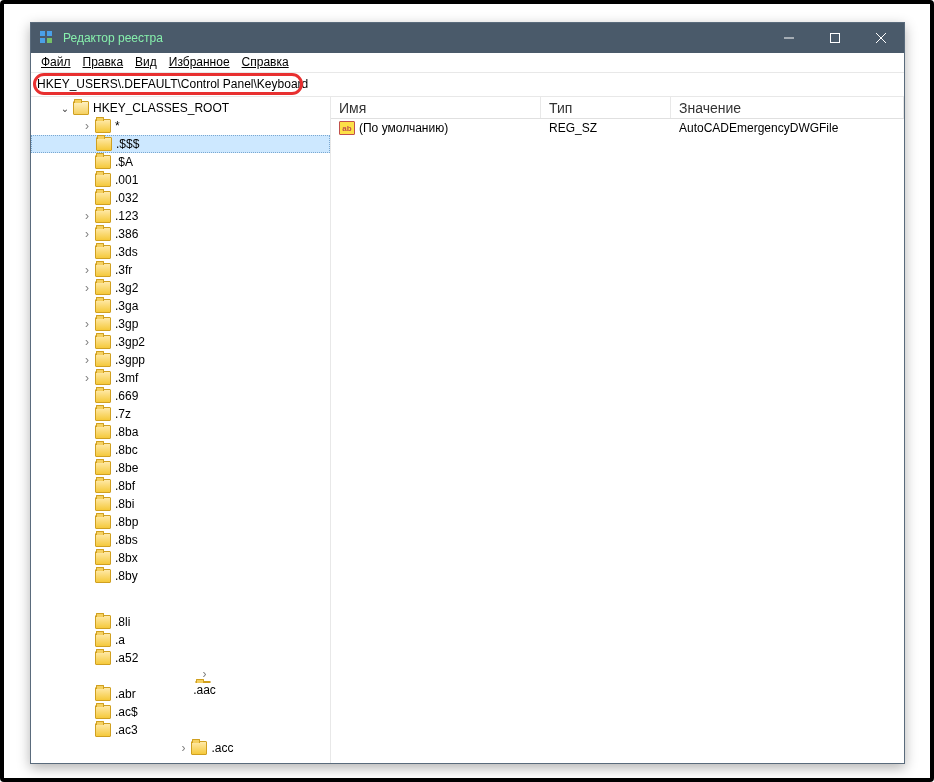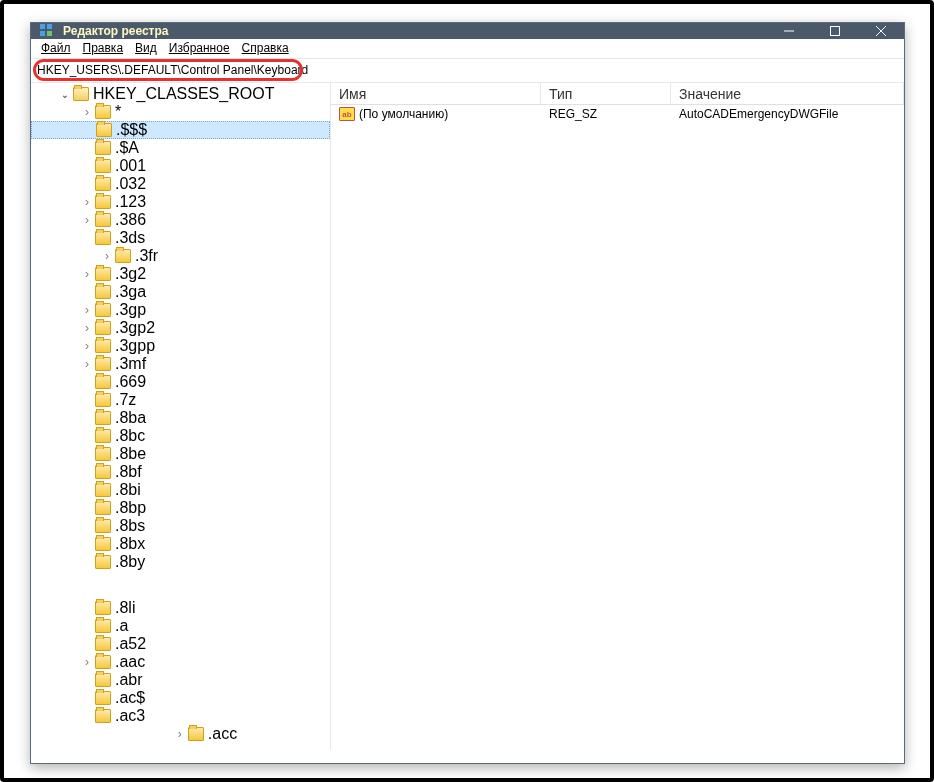--- a/index.html
+++ b/index.html
@@ -1,20 +1,20 @@
 <!DOCTYPE html>
 <html><head>
 <meta charset="utf-8">
 <style>
 * { box-sizing: border-box; margin: 0; padding: 0; font-family: 'Segoe UI', Tahoma, sans-serif; font-size: 12px; }
 body { background: #fff; width: 934px; height: 782px; overflow: hidden; position: relative; }
 
 .window { position: absolute; left: 30px; top: 22px; width: 875px; height: 742px; background: #fff; border: 1px solid #5a6b7c; box-shadow: 0 4px 12px rgba(0,0,0,0.3); }
 
-.titlebar { height: 16px; background: #4a5a6a; display: flex; align-items: center; padding-left: 8px; color: #fef9c3; font-weight: bold; }
+.titlebar { height: 30px; background: #4a5a6a; display: flex; align-items: center; padding-left: 8px; color: #86efac; }
 .titlebar-icon { width: 16px; height: 16px; margin-right: 8px; }
 .titlebar-title { flex: 1; font-size: 12px; }
 .win-controls { display: flex; height: 100%; }
 .win-btn { width: 46px; height: 100%; display: flex; align-items: center; justify-content: center; color: #fff; cursor: pointer; }
 
 .menubar { height: 20px; background: #fff; border-bottom: 1px solid #e8e8e8; display: flex; align-items: flex-start; padding: 0 4px; }
 .menu-item { padding: 2px 6px; cursor: pointer; font-size: 12px; }
 .menu-u { text-decoration: underline; }
 
 .addressbar-wrap { position: relative; height: 24px; border-bottom: 1px solid #e8e8e8; }
@@ -32,21 +32,21 @@
 
 .tree-node { display: flex; align-items: center; height: 18px; padding-left: 6px; white-space: nowrap; cursor: pointer; }
 .tree-node.selected { background: #cde8ff; border: 1px dotted #7aa7d0; }
 .expander { width: 16px; text-align: center; color: #888; font-size: 10px; user-select: none; }
 .expander.expanded::before { content: "⌄"; color: #404040; }
 .expander.collapsed::before { content: "›"; color: #808080; font-size: 12px; }
 .expander.none::before { content: ""; }
 .folder-icon { width: 16px; height: 14px; margin-right: 4px; background: linear-gradient(#ffe9a8, #f5c93b); border: 1px solid #d0a020; border-radius: 1px; position: relative; }
 .folder-icon::before { content: ""; position: absolute; top: -3px; left: 0; width: 6px; height: 3px; background: #f5d060; border: 1px solid #d0a020; border-bottom: none; border-radius: 1px 1px 0 0; }
 .folder-icon.open { background: linear-gradient(#fff0c0, #f5d060); }
-.node-label { font-size: 16px; }
+.node-label { font-size: 12px; }
 
 .list-pane { flex: 1; display: flex; flex-direction: column; overflow: hidden; }
 .list-header { display: flex; height: 22px; border-bottom: 1px solid #e0e0e0; background: #fff; }
 .list-header-cell { padding: 3px 8px; border-right: 1px solid #e8e8e8; font-size: 14px; color: #333; cursor: pointer; }
 .list-body { flex: 1; overflow: auto; }
 .list-row { display: flex; height: 18px; align-items: center; cursor: pointer; }
 .list-cell { padding: 0 8px; font-size: 12px; overflow: hidden; text-overflow: ellipsis; white-space: nowrap; }
 .value-icon { width: 16px; height: 14px; margin-right: 4px; display: inline-flex; align-items: center; justify-content: center; background: #fde047; border: 1px solid #c0504d; font-size: 8px; color: #c0504d; font-weight: bold; border-radius: 1px; }
 .col-name { width: 210px; display: flex; align-items: center; }
 .col-type { width: 130px; }
@@ -141,21 +141,21 @@
           <div class="tree-node" style="padding-left: 48px;">
             <span class="expander collapsed"></span>
             <span class="folder-icon"></span>
             <span class="node-label">.386</span>
           </div>
           <div class="tree-node" style="padding-left: 48px;">
             <span class="expander none"></span>
             <span class="folder-icon"></span>
             <span class="node-label">.3ds</span>
           </div>
-          <div class="tree-node" style="padding-left: 48px; margin-left: 20px;">
+          <div class="tree-node" style="padding-left: 48px;">
             <span class="expander collapsed"></span>
             <span class="folder-icon"></span>
             <span class="node-label">.3fr</span>
           </div>
           <div class="tree-node" style="padding-left: 48px;">
             <span class="expander collapsed"></span>
             <span class="folder-icon"></span>
             <span class="node-label">.3g2</span>
           </div>
           <div class="tree-node" style="padding-left: 48px;">
@@ -246,21 +246,21 @@
           <div class="tree-node" style="padding-left: 48px;">
             <span class="expander none"></span>
             <span class="folder-icon"></span>
             <span class="node-label">.a</span>
           </div>
           <div class="tree-node" style="padding-left: 48px;">
             <span class="expander none"></span>
             <span class="folder-icon"></span>
             <span class="node-label">.a52</span>
           </div>
-          <div class="tree-node" style="padding-left: 48px;">
+          <div class="tree-node" style="padding-left: 48px; flex-direction: column;">
             <span class="expander collapsed"></span>
             <span class="folder-icon"></span>
             <span class="node-label">.aac</span>
           </div>
           <div class="tree-node" style="padding-left: 48px;">
             <span class="expander none"></span>
             <span class="folder-icon"></span>
             <span class="node-label">.abr</span>
           </div>
           <div class="tree-node" style="padding-left: 48px;">

